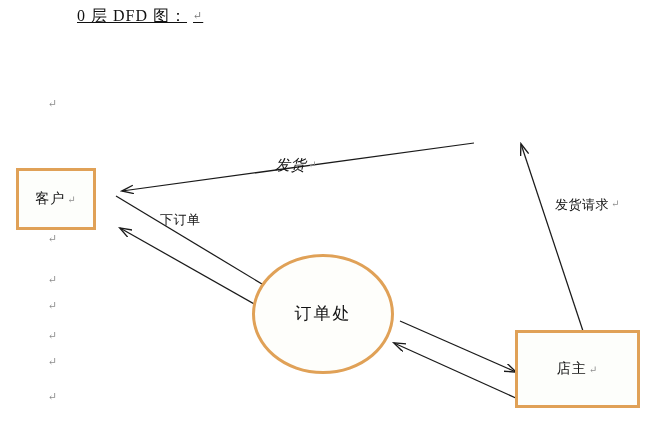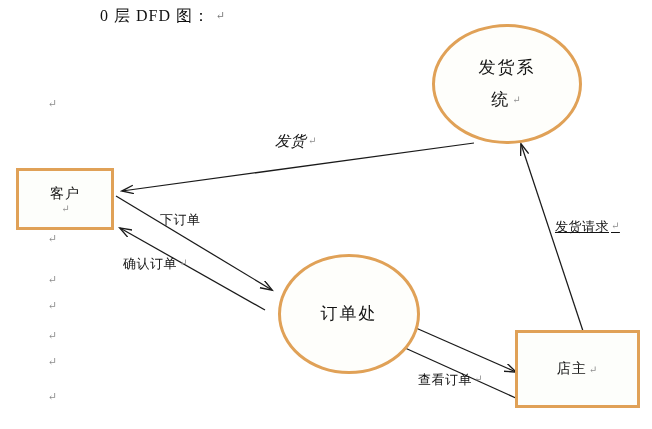--- a/index.html
+++ b/index.html
@@ -21,26 +21,27 @@
     position: absolute;
     left: 0;
     top: 0;
     width: 652px;
     height: 429px;
   }
 
   
   .doc-title {
     position: absolute;
-    left: 100px;
+    left: 77px;
     top: 6px;
     font-size: 16px;
     letter-spacing: 1px;
     color: #111111;
     white-space: nowrap;
+    text-decoration: underline;
   }
   .doc-title .pilcrow {
     font-size: 11px;
     color: #777;
     margin-left: 6px;
     vertical-align: 2px;
   }
 
   
   .margin-mark {
@@ -94,20 +95,21 @@
     position: absolute;
     font-size: 13px;
     color: #131313;
     white-space: nowrap;
     letter-spacing: 0.5px;
   }
   .flow-label.brush {
     font-family: "Liberation Serif", "DejaVu Serif", serif;
     font-size: 15px;
     font-style: italic;
+    margin-top: 24px;
   }
   .flow-label .pilcrow {
     font-size: 10px;
     color: #8d8d8d;
     margin-left: 2px;
     vertical-align: 2px;
   }
 </style>
 </head>
 <body>
@@ -139,53 +141,43 @@
   </div>
 
   <div class="margin-mark" style="left:48px; top:98px;">↵</div>
   <div class="margin-mark" style="left:48px; top:233px;">↵</div>
   <div class="margin-mark" style="left:48px; top:274px;">↵</div>
   <div class="margin-mark" style="left:48px; top:300px;">↵</div>
   <div class="margin-mark" style="left:48px; top:330px;">↵</div>
   <div class="margin-mark" style="left:48px; top:356px;">↵</div>
   <div class="margin-mark" style="left:48px; top:391px;">↵</div>
 
-  <div class="entity" style="left:16px; top:168px; width:98px; height:62px;flex-direction:column;">
+  <div class="entity" style="left:16px; top:168px; width:80px; height:62px;">
     <span>客户</span>
       <span class="pilcrow">↵</span>
   </div>
 
   <div class="entity" style="left:515px; top:330px; width:125px; height:78px;">
     <span>店主</span>
       <span class="pilcrow">↵</span>
   </div>
 
-  <div class="process" style="left:432px; top:24px; width:150px; height:120px;">
-    <span>发货系</span>
-    <span class="line2"><span>统</span><span class="pilcrow">↵</span></span>
-  </div>
 
-  <div class="process" style="left:278px; top:254px; width:142px; height:120px;">
+  <div class="process" style="left:252px; top:254px; width:142px; height:120px;">
     <span>订单处</span>
   </div>
 
   <div class="flow-label brush" style="left:275px; top:132px;">
     <span>发货</span><span class="pilcrow">↵</span>
   </div>
 
   <div class="flow-label" style="left:160px; top:211px;">
     <span>下订单</span>
   </div>
 
-  <div class="flow-label" style="left:123px; top:255px;">
-    <span>确认订单</span><span class="pilcrow">↵</span>
-  </div>
 
-  <div class="flow-label" style="left:555px; top:218px;text-decoration:underline;">
+  <div class="flow-label" style="left:555px; top:196px;">
     <span>发货请求</span><span class="pilcrow">↵</span>
   </div>
 
 
-  <div class="flow-label" style="left:418px; top:371px;">
-    <span>查看订单</span><span class="pilcrow">↵</span>
-  </div>
 
 </div>
 
 </body></html>

